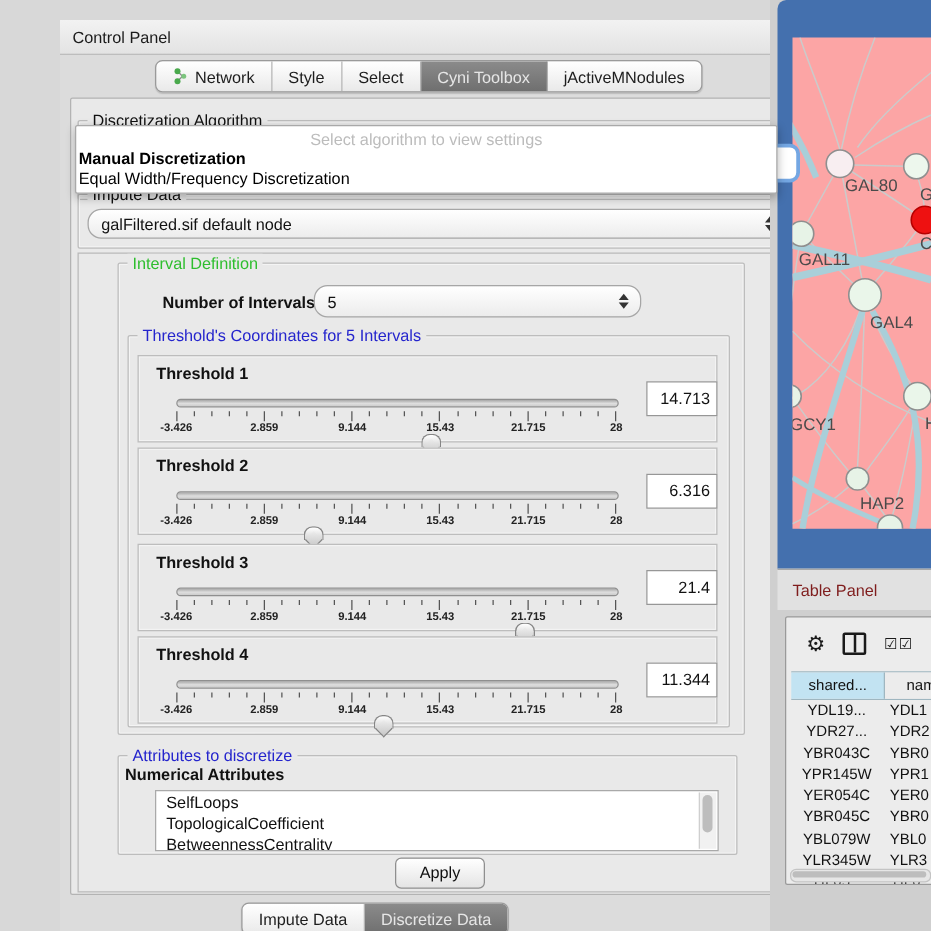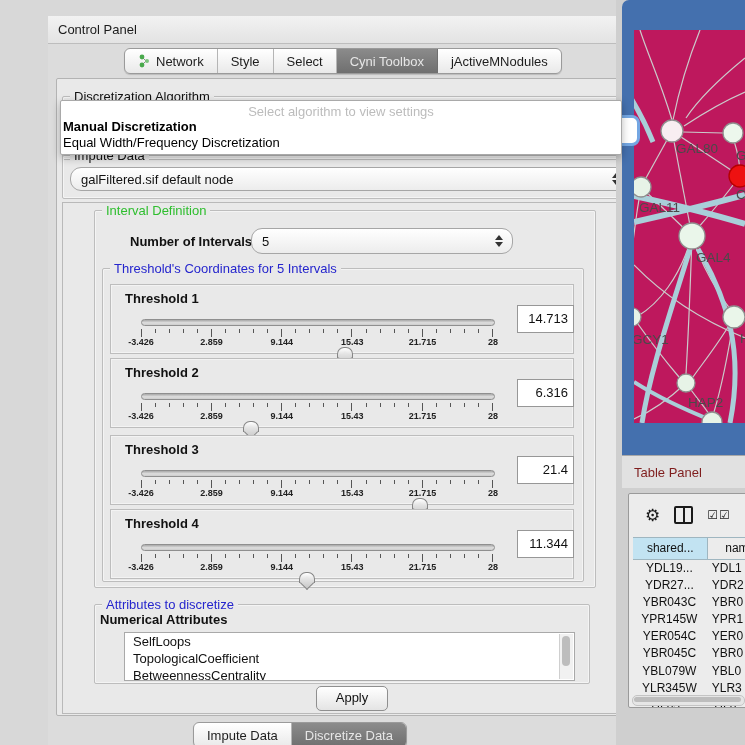--- a/index.html
+++ b/index.html
@@ -84,21 +84,21 @@
   #attr-scroll i{position:absolute;left:2px;top:2px;width:8px;height:30px;background:#bdbdbd;border-radius:4px;}
 
   #apply-btn{position:absolute;left:268px;top:670px;width:70px;height:23px;border:1px solid #8f8f8f;border-radius:5px;
     background:linear-gradient(#ffffff,#e4e4e4);font-size:13px;color:#111;text-align:center;line-height:22px;}
 
   #bottom-strip{position:absolute;left:0;top:736px;width:616px;height:9px;background:#e7e7e7;border-top:1px solid #c2c2c2;}
 
   
   #right{position:absolute;left:616px;top:0;width:129px;height:745px;background:#cfcfcf;}
   #net-window{position:absolute;left:622px;top:0;width:123px;height:455px;background:#4470ae;border-top-left-radius:7px;}
-  #net-canvas{position:absolute;left:634px;top:30px;width:111px;height:393px;background:#be185d;}
+  #net-canvas{position:absolute;left:634px;top:30px;width:111px;height:393px;background:#fca5a5;}
   #net-canvas svg{position:absolute;left:0;top:0;}
 
   #tp-strip{position:absolute;left:622px;top:455px;width:123px;height:32px;background:#e1e1e1;border-top:1px solid #a8a8a8;}
   #tp-title{position:absolute;left:12px;top:9px;font-size:13px;color:#7f1d1d;}
 
   #tp-box{position:absolute;left:628px;top:493px;width:117px;height:213px;background:#ececec;
     border:1px solid #9a9a9a;border-radius:2px;overflow:hidden;}
   #tp-toolbar{position:absolute;left:0;top:0;width:100%;height:42px;display:flex;align-items:center;gap:14px;padding-left:16px;}
   #gear-ico{font-size:17px;color:#1a1a1a;line-height:1;}
   #split-ico{width:15px;height:14px;border:2px solid #1a1a1a;border-radius:2px;position:relative;}

